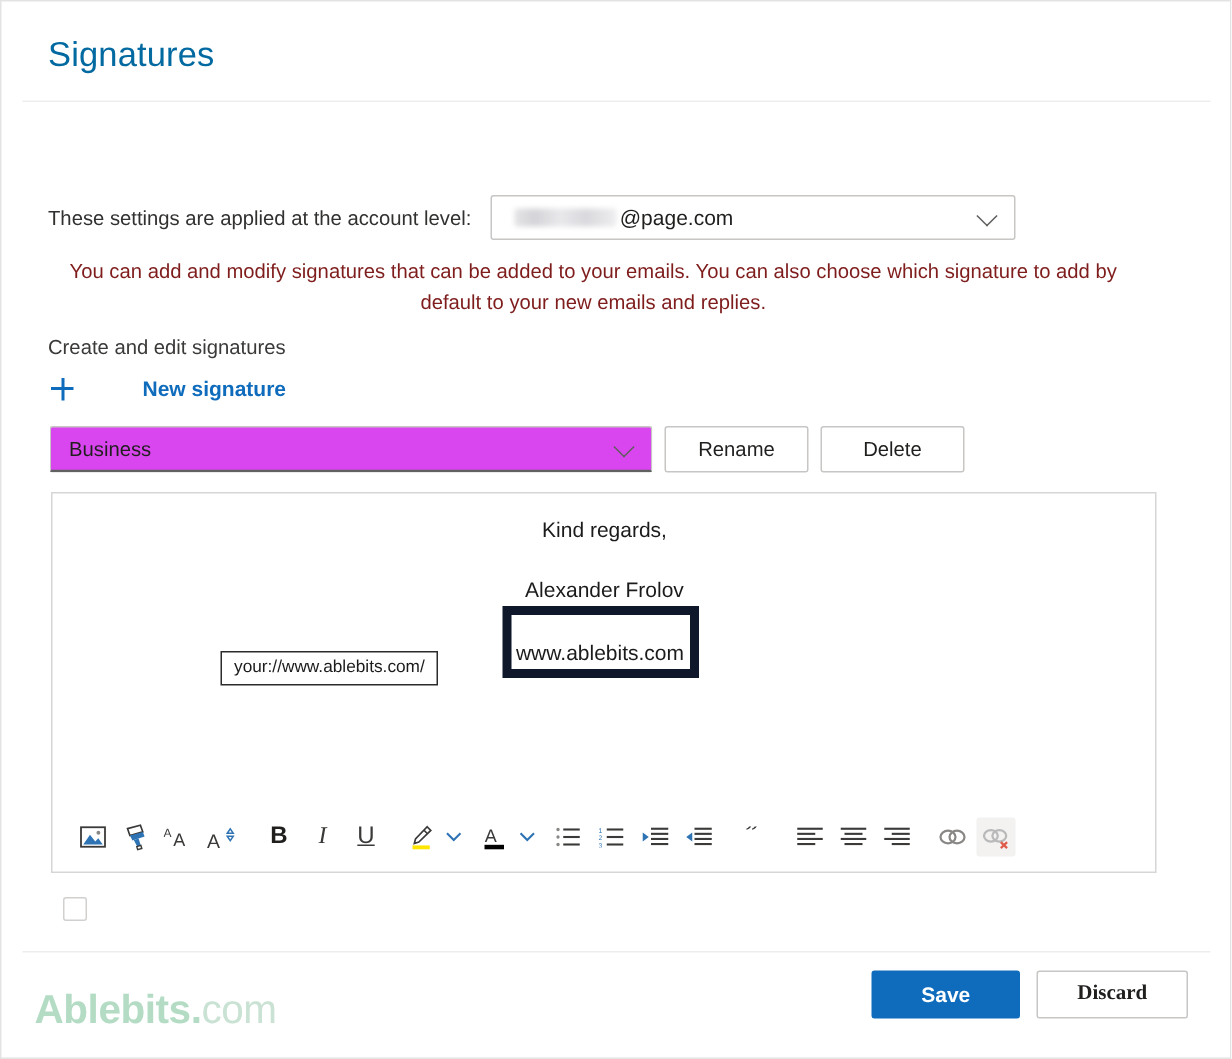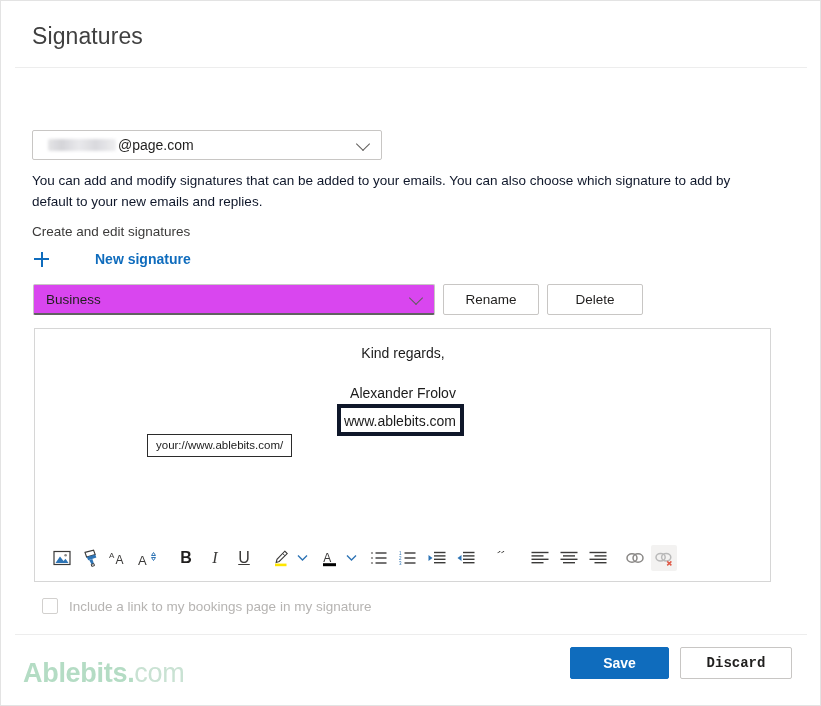--- a/index.html
+++ b/index.html
@@ -20,21 +20,21 @@
     box-sizing: border-box;
     overflow: hidden;
   }
 
   
   .page-title {
     position: absolute;
     left: 31px;
     top: 22px;
     font-size: 23px;
-    color: #404040;
+    color: #0369a1;
     letter-spacing: 0.1px;
   }
   .header-divider {
     position: absolute;
     left: 14px;
     top: 66px;
     width: 792px;
     height: 1px;
     background: #ededed;
   }
@@ -99,21 +99,22 @@
     transform: rotate(45deg);
   }
 
   .desc {
     position: absolute;
     left: 31px;
     top: 169px;
     width: 727px;
     font-size: 13.5px;
     line-height: 21px;
-    color: #0f172a;
+    color: #7f1d1d;
+    text-align: center;
   }
 
   .create-label {
     position: absolute;
     left: 31px;
     top: 223px;
     font-size: 13.5px;
     color: #3b3a39;
   }
 
@@ -205,22 +206,22 @@
   .sig-line {
     font-size: 14px;
     color: #1b1b1b;
     line-height: 21px;
     font-family: "Liberation Sans", sans-serif;
     text-align: center;
   }
   .sig-gap { height: 19px; }
   .linkbox {
     display: inline-block;
-    border: 4px solid #0f172a;
-    padding: 4px 4px 1px 3px;
+    border: 6px solid #0f172a;
+    padding: 16px 4px 1px 3px;
     margin-left: -5px;
     line-height: 19px;
   }
   .tooltip {
     position: absolute;
     left: 112px;
     top: 105px;
     border: 1px solid #2b2b2b;
     background: #ffffff;
     padding: 3px 8px 4px 8px;
@@ -327,43 +328,44 @@
     background: #0f6cbd;
     border: 1px solid #0f6cbd;
     border-radius: 2px;
     color: #ffffff;
     font-size: 14px;
     font-family: "Liberation Sans", sans-serif;
     cursor: pointer;
     font-weight: bold;
   }
   .btn-secondary {
-    width: 112px;
+    width: 101px;
     height: 32px;
     background: #ffffff;
     border: 1px solid #c8c6c4;
     border-radius: 2px;
     color: #201f1e;
     font-size: 14px;
-    font-family: Liberation Mono, monospace;
+    font-family: Liberation Serif, serif;
     cursor: pointer;
     margin-left: 11px;
     font-weight: bold;
   }
 </style>
 </head>
 <body>
 
 <div class="page">
 
   <div class="page-title">Signatures</div>
   <div class="header-divider"></div>
 
 
   <div class="account-row">
+    <div class="account-label">These settings are applied at the account level:</div>
     <div class="account-select">
       <span class="redacted"></span>
       <span class="account-text">@page.com</span>
       <span class="chev"></span>
     </div>
   </div>
 
   <div class="desc">You can add and modify signatures that can be added to your emails. You can also choose which signature to add by default to your new emails and replies.</div>
 
   <div class="create-label">Create and edit signatures</div>
@@ -563,21 +565,20 @@
           <ellipse cx="12.2" cy="7.2" rx="4.6" ry="3.8" fill="none" stroke="#b9b9b9" stroke-width="1.5"></ellipse>
           <path d="M13.2 11.4 L17.4 15.4 M17.4 11.4 L13.2 15.4" stroke="#e05c4a" stroke-width="1.5"></path>
         </svg>
       </div>
 
     </div>
   </div>
 
   <div class="cbrow">
     <span class="cbox"></span>
-    <span class="cblabel">Include a link to my bookings page in my signature</span>
   </div>
 
   <div class="footer-divider"></div>
 
   <div class="watermark">
     <span class="wm-bold">Ablebits</span><span class="wm-dot">.</span><span class="wm-thin">com</span>
   </div>
 
   <div class="footer-btns">
     <button class="btn-primary">Save</button>

